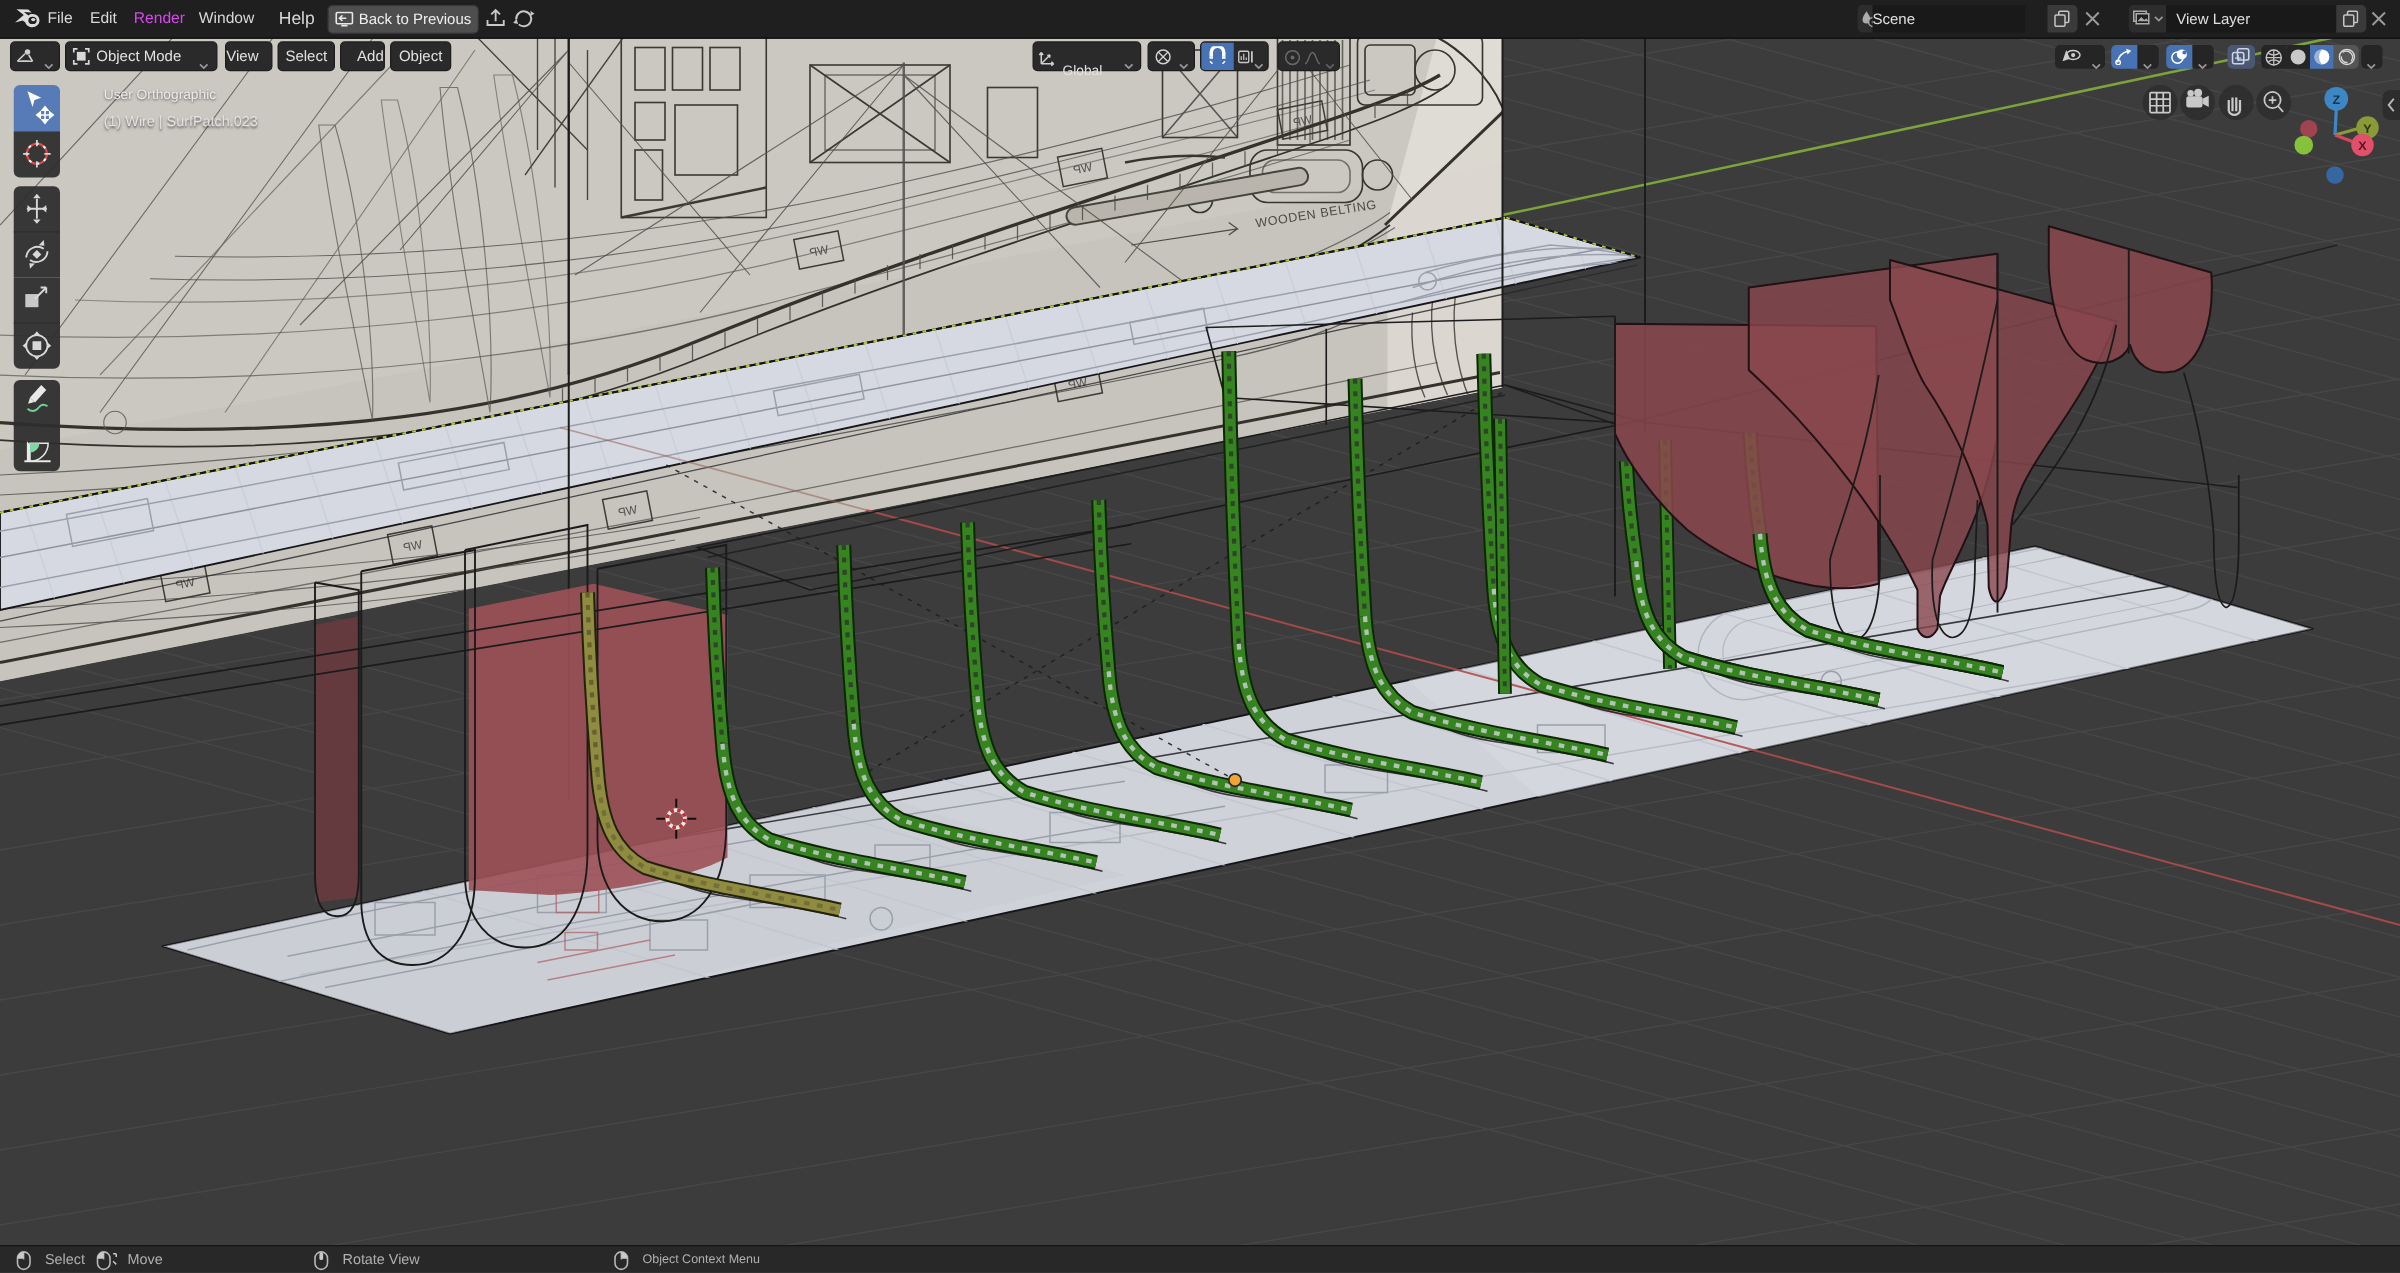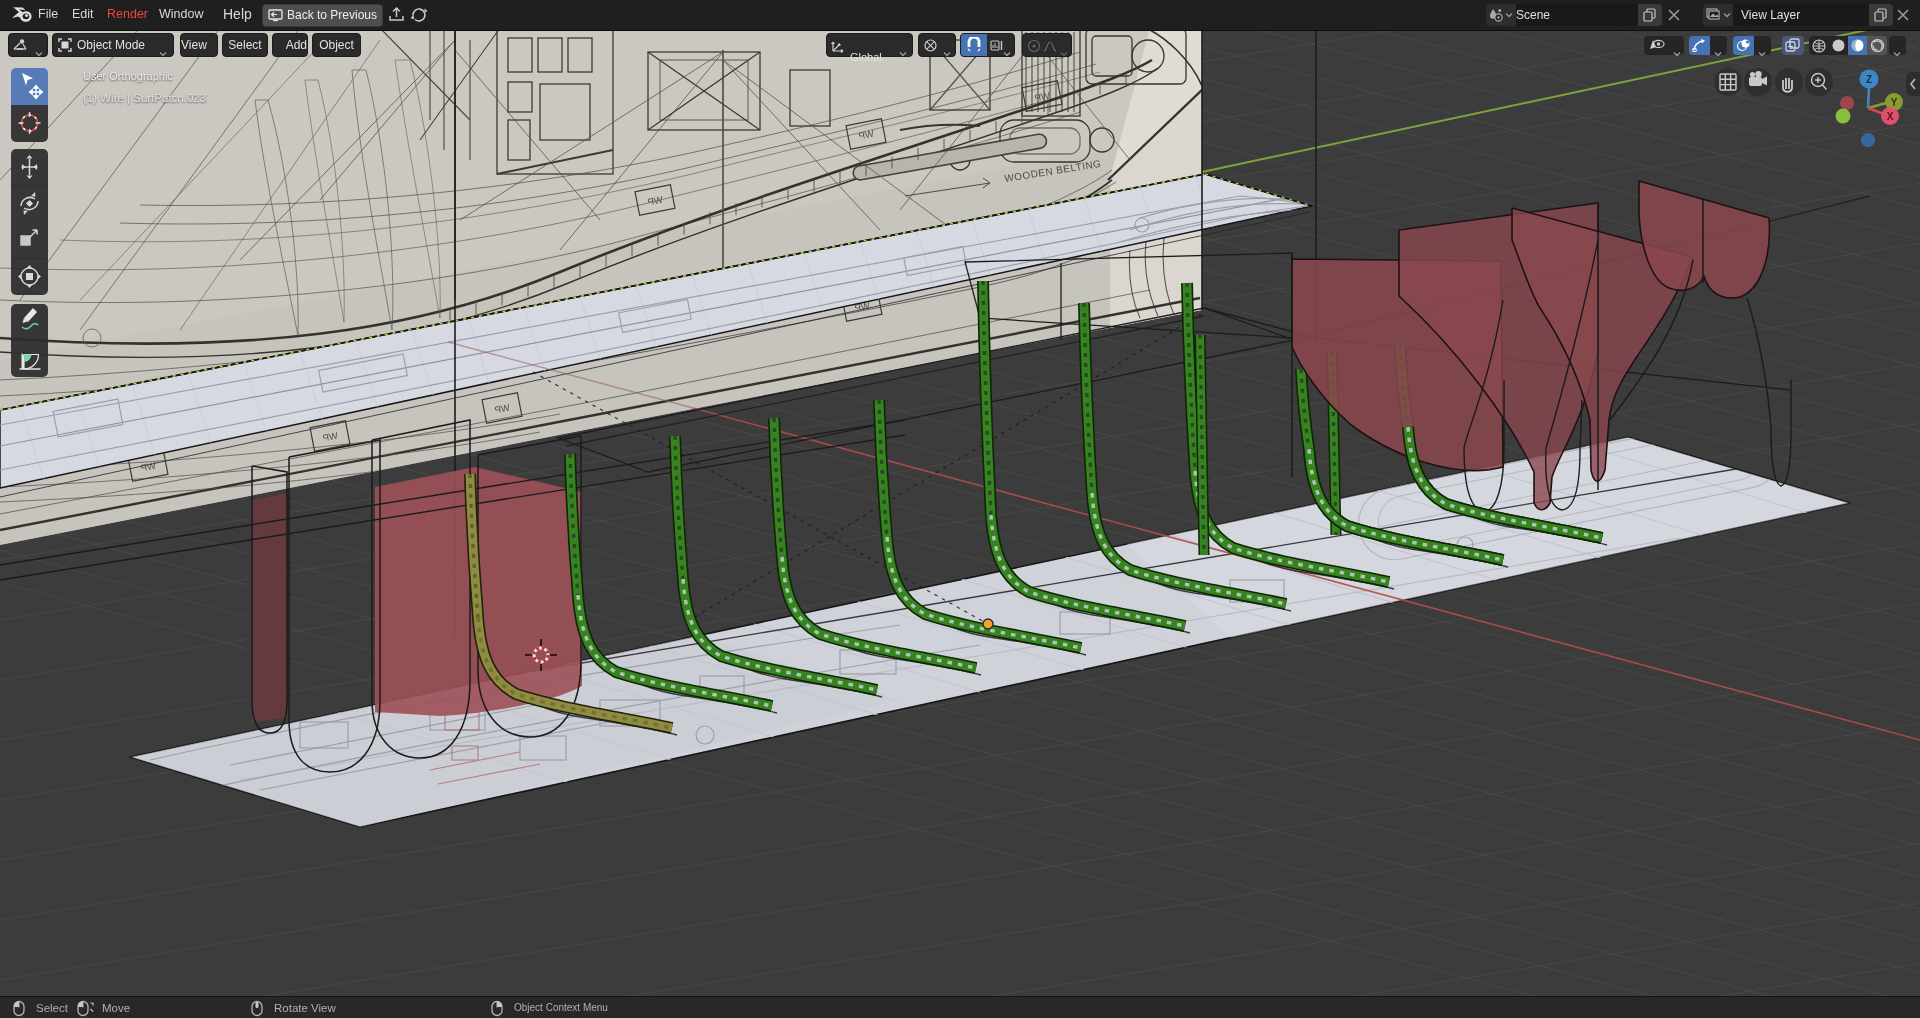--- a/index.html
+++ b/index.html
@@ -711,21 +711,21 @@
       </svg>
     </div>
 <div style="position:absolute;left:0;top:0;width:1920px;height:30px;background:#1f1f1f;border-bottom:1px solid #0e0e0e">
 <svg width="24" height="20" viewBox="0 0 24 20" style="position:absolute;left:11px;top:5px">
 <path d="M9.0,11.8 C9.2,14.8 11.9,16.8 14.8,16.8 C18.0,16.8 20.6,14.4 20.6,11.4 C20.6,8.4 18.2,6.2 15.1,6.2 C13.8,6.2 12.6,6.6 11.7,7.3 L8.2,4.6 L14.4,4.9 L11.6,2.6 L2.2,2.3 L8.0,6.9 L1.0,12.9 L7.2,11.4 L10.6,14.0 Z" fill="#dcdcdc"></path>
 <ellipse cx="15" cy="11.3" rx="3.3" ry="2.9" fill="#1f1f1f"></ellipse>
 <ellipse cx="15.6" cy="10.6" rx="1.7" ry="1.3" fill="#dcdcdc"></ellipse>
 </svg>
 <div style="position:absolute;left:38px;top:0;height:28px;line-height:28px;color:#d8d8d8;font-size:12.5px">File</div>
       <div style="position:absolute;left:72px;top:0;height:28px;line-height:28px;color:#d8d8d8;font-size:12.5px">Edit</div>
-      <div style="position:absolute;left:107px;top:0;height:28px;line-height:28px;color:#ef4444;font-size:12.5px">Render</div>
+      <div style="position:absolute;left:107px;top:0;height:28px;line-height:28px;color:#d946ef;font-size:12.5px">Render</div>
       <div style="position:absolute;left:159px;top:0;height:28px;line-height:28px;color:#d8d8d8;font-size:12.5px">Window</div>
       <div style="position:absolute;left:223px;top:0;height:28px;line-height:28px;color:#d8d8d8;font-size:14px">Help</div>
 <div style="position:absolute;left:262px;top:3.5px;width:119px;height:21px;background:#4e4e4e;border:1px solid #3a3a3a;border-radius:4px">
  <svg width="15" height="13" viewBox="0 0 15 13" style="position:absolute;left:5px;top:4px">
           <rect x="1" y="1" width="13" height="9" rx="1" fill="none" stroke="#e8e8e8" stroke-width="1.3"></rect>
           <path d="M9,5.5 h-5 m2,-2.2 l-2.5,2.2 l2.5,2.2" stroke="#e8e8e8" stroke-width="1.2" fill="none"></path>
           <path d="M5,11.5 h5" stroke="#e8e8e8" stroke-width="1.3"></path>
         </svg>
  <span style="position:absolute;left:24px;top:0;line-height:21px;font-size:12px;color:#efefef">Back to Previous</span>
 </div>
@@ -742,21 +742,21 @@
  <div style="position:absolute;left:0;top:0;width:30px;height:22px;background:#2d2d2d;border-radius:4px 0 0 4px"></div>
  <svg width="14" height="14" viewBox="0 0 14 14" style="position:absolute;left:3px;top:4px">
           <path d="M4.2,1 C6,4 7.4,5.6 7.4,7.6 a3.2,3.2 0 0 1 -6.4,0 C1,5.6 2.4,4 4.2,1 Z" fill="#ababab"></path>
           <circle cx="9.5" cy="9.5" r="3.6" fill="#1f1f1f" stroke="#ababab" stroke-width="1.2"></circle>
           <circle cx="9.5" cy="9.5" r="1.2" fill="#ababab"></circle>
           <circle cx="10.8" cy="2.6" r="1.5" fill="#ababab"></circle>
         </svg>
  <svg width="8" height="6" viewBox="0 0 8 6" style="position:absolute;left:19px;top:8px">
           <path d="M1,1.5 L4,4.5 L7,1.5" stroke="#999" stroke-width="1.4" fill="none"></path>
         </svg>
- <div style="position:absolute;left:30px;top:0;width:122px;height:22px;background:#191919;line-height:22px;font-size:12px;color:#e0e0e0;padding-left:0;box-sizing:border-box">Scene</div>
+ <div style="position:absolute;left:12px;top:0;width:122px;height:22px;background:#191919;line-height:22px;font-size:12px;color:#e0e0e0;padding-left:0;box-sizing:border-box">Scene</div>
  <div style="position:absolute;left:152px;top:0;width:24px;height:22px;background:#3a3a3a;border-radius:0 4px 4px 0">
   <svg width="13" height="14" viewBox="0 0 13 14" style="position:absolute;left:5px;top:4px">
             <rect x="1" y="4" width="8" height="9" rx="1" fill="none" stroke="#c5c5c5" stroke-width="1.2"></rect>
             <path d="M4,4 V2 a1,1 0 0 1 1,-1 h6 a1,1 0 0 1 1,1 v7 a1,1 0 0 1 -1,1 h-2" fill="none" stroke="#c5c5c5" stroke-width="1.2"></path>
           </svg>
  </div>
  <svg width="14" height="14" viewBox="0 0 14 14" style="position:absolute;left:181px;top:4px">
           <path d="M2,2 L12,12 M12,2 L2,12" stroke="#9a9a9a" stroke-width="1.6"></path>
         </svg>
 </div>

